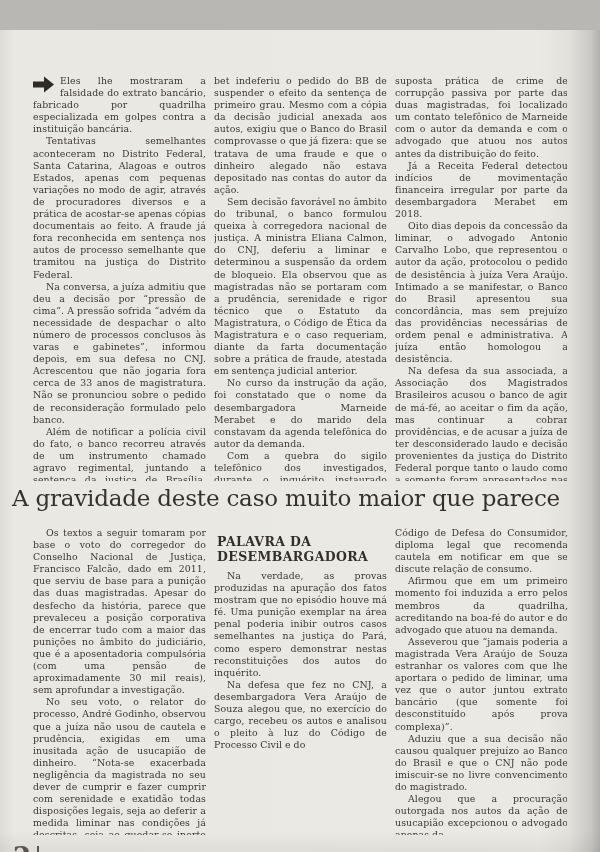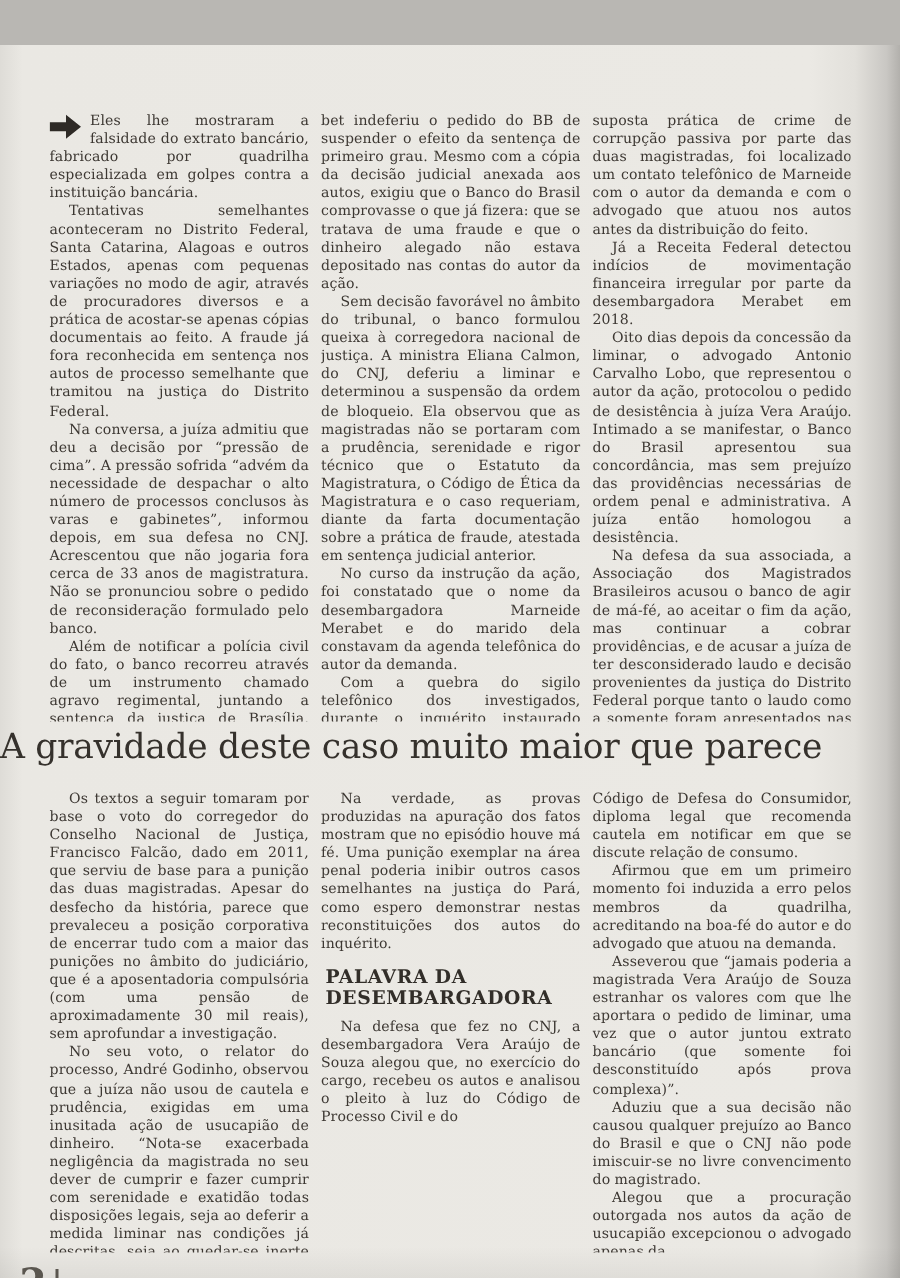--- a/index.html
+++ b/index.html
@@ -39,21 +39,21 @@
     letter-spacing:0.4px; color:#322e29;
     margin:8px 0 6px 3px;
   }
   .arrow {
     float:left; width:21px; height:23px; margin:1px 6px 0 0;
     display:flex; align-items:flex-start;
   }
   .arrow svg { display:block; }
   .headline {
     position:absolute; top:455px; left:0; width:560px;
-    margin:0; text-align:left;
+    margin:0; text-align:right;
     font-size:23px; font-weight:500; letter-spacing:-0.2px;
     color:#35312c; font-family:"DejaVu Serif", serif;
   }
   .footer { position:absolute; left:0; top:808px; width:600px; height:40px; }
   .page-num {
     position:absolute; left:13px; top:3px;
     font-size:26px; font-weight:bold; color:#5a564f;
     font-family:"DejaVu Serif", serif;
   }
   .footer-tick {
@@ -101,22 +101,22 @@
   </div>
 
   <h1 class="headline">A gravidade deste caso muito maior que parece</h1>
 
   <div class="section bottom">
     <div class="col">
         <p class="para indent">Os textos a seguir tomaram por base o voto do corregedor do Conselho Nacional de Justiça, Francisco Falcão, dado em 2011, que serviu de base para a punição das duas magistradas. Apesar do desfecho da história, parece que prevaleceu a posição corporativa de encerrar tudo com a maior das punições no âmbito do judiciário, que é a aposentadoria compulsória (com uma pensão de aproximadamente 30 mil reais), sem aprofundar a investigação.</p>
         <p class="para indent">No seu voto, o relator do processo, André Godinho, observou que a juíza não usou de cautela e prudência, exigidas em uma inusitada ação de usucapião de dinheiro. “Nota-se exacerbada negligência da magistrada no seu dever de cumprir e fazer cumprir com serenidade e exatidão todas disposições legais, seja ao deferir a medida liminar nas condições já descritas, seja ao quedar-se inerte face às irregularidades a ela relatadas”.</p>
       </div>
     <div class="col">
+        <p class="para subhead">PALAVRA DA DESEMBARGADORA</p>
         <p class="para indent">Na verdade, as provas produzidas na apuração dos fatos mostram que no episódio houve má fé. Uma punição exemplar na área penal poderia inibir outros casos semelhantes na justiça do Pará, como espero demonstrar nestas reconstituições dos autos do inquérito.</p>
-        <p class="para subhead">PALAVRA DA DESEMBARGADORA</p>
         <p class="para indent">Na defesa que fez no CNJ, a desembargadora Vera Araújo de Souza alegou que, no exercício do cargo, recebeu os autos e analisou o pleito à luz do Código de Processo Civil e do</p>
       </div>
     <div class="col">
         <p class="para cont">Código de Defesa do Consumidor, diploma legal que recomenda cautela em notificar em que se discute relação de consumo.</p>
         <p class="para indent">Afirmou que em um primeiro momento foi induzida a erro pelos membros da quadrilha, acreditando na boa-fé do autor e do advogado que atuou na demanda.</p>
         <p class="para indent">Asseverou que “jamais poderia a magistrada Vera Araújo de Souza estranhar os valores com que lhe aportara o pedido de liminar, uma vez que o autor juntou extrato bancário (que somente foi desconstituído após prova complexa)”.</p>
         <p class="para indent">Aduziu que a sua decisão não causou qualquer prejuízo ao Banco do Brasil e que o CNJ não pode imiscuir-se no livre convencimento do magistrado.</p>
         <p class="para indent">Alegou que a procuração outorgada nos autos da ação de usucapião excepcionou o advogado apenas da</p>
       </div>
   </div>

